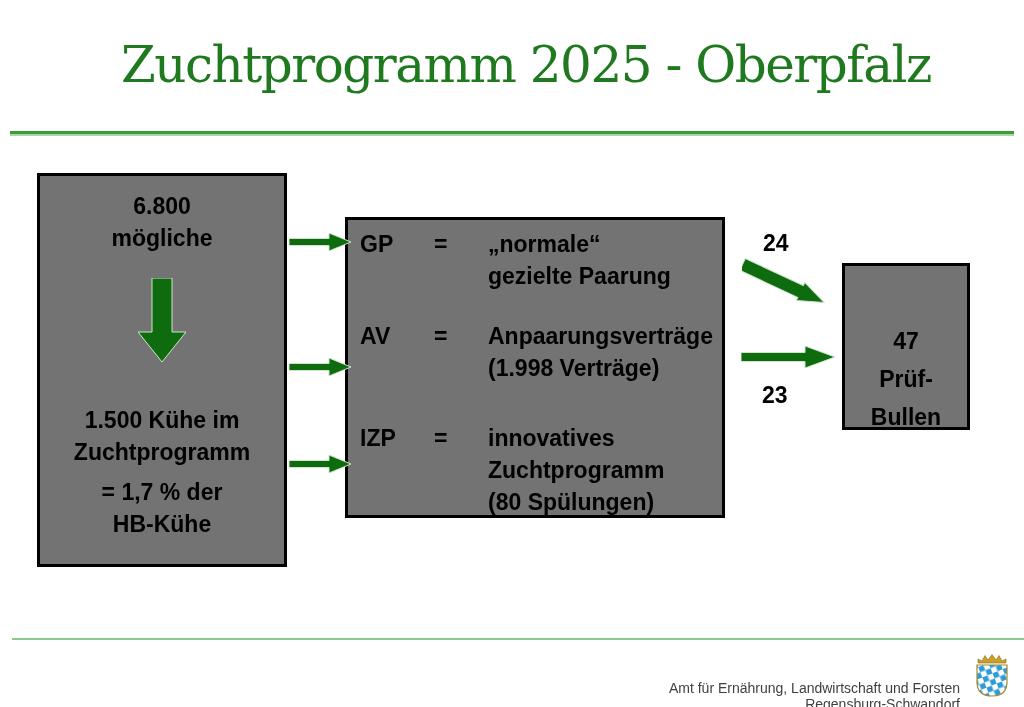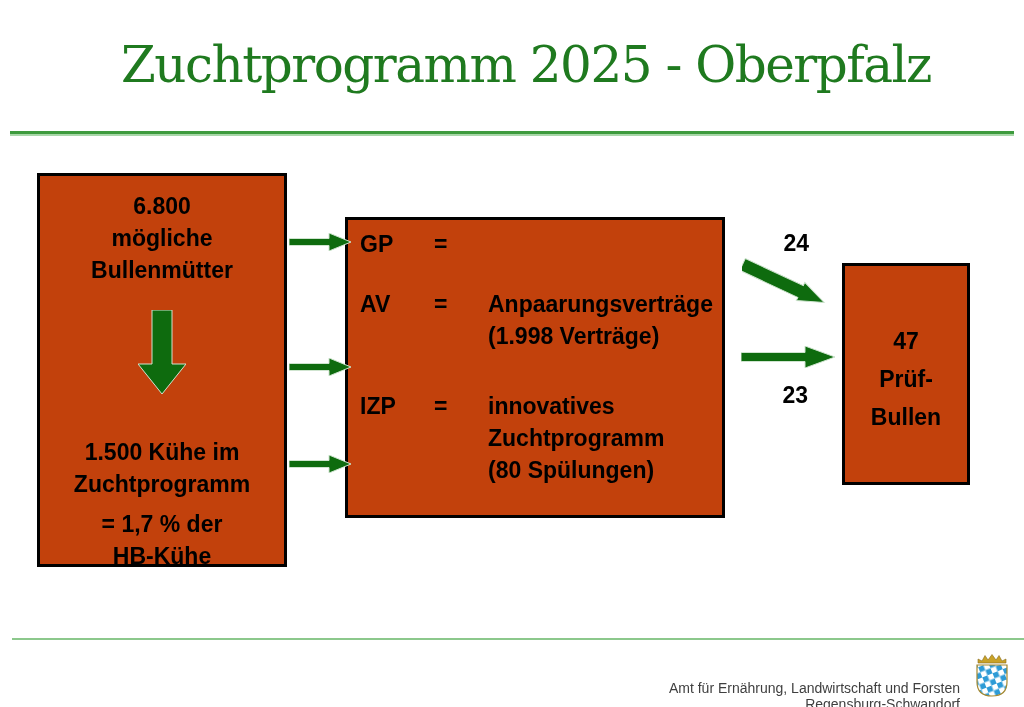--- a/index.html
+++ b/index.html
@@ -12,49 +12,49 @@
     position:absolute; top:36px; left:0; width:100%; text-align:center;
     font-family:"DejaVu Serif", serif; font-size:50px; line-height:58px;
     letter-spacing:-1.5px; color:var(--title-green,#1F7A1F); white-space:nowrap;padding-left:28px;
   }
   .rule-top {
     position:absolute; top:131px; left:10px; right:10px; height:5px;
     background:var(--rule-green,#3D9B3D);
     border-bottom:2px solid var(--rule-light-green,#A8D7A8);
   }
   .box {
-    position:absolute; border:3px solid var(--box-border,#000); background:#c2410c;
+    position:absolute; border:3px solid var(--box-border,#000); background:#737373;
     color:#000; font-weight:bold; font-size:23px;
   }
   .left-box { left:37px; top:173px; width:250px; height:394px; text-align:center; padding-top:14px; }
   .lb-line { line-height:32px; }
   .reduction-arrow { display:block; margin:24px auto 0 auto; }
   .lb-bottom { margin-top:42px; }
   .lb-note { margin-top:8px; }
 
   .legend-box { left:345px; top:217px; width:380px; height:301px; padding:8px 0 0 12px; }
   .legend-row { display:flex; line-height:32px;gap:30px; }
   .legend-row.r1 { margin-bottom:28px; }
   .legend-row.r2 { margin-bottom:38px; }
   .legend-abbr { width:44px; flex:0 0 44px; }
   .legend-eq { width:24px; flex:0 0 24px; }
   .legend-lines { flex:1; }
 
-  .right-box { left:842px; top:263px; width:128px; height:222px; text-align:center; padding-top:56px; }
+  .right-box { left:842px; top:263px; width:128px; height:167px; text-align:center; padding-top:56px; }
   .rb-line { line-height:38px; }
 
   .abs { position:absolute; }
   .flow-arrow-1 { left:289px; top:233px; }
   .flow-arrow-2 { left:289px; top:358px; }
   .flow-arrow-3 { left:289px; top:455px; }
   .diag-arrow { left:742px; top:257px; }
   .h-arrow-23 { left:741px; top:346px; }
   .arrow-fill { fill:var(--arrow-green,#0E6B0E); stroke:#cfe4cf; stroke-width:1; }
   .flow-label {
-    position:absolute; width:46px; text-align:right;
+    position:absolute; width:46px; text-align:left;
     font-weight:bold; font-size:23px; color:#000;
   }
   .flow-label-24 { left:763px; top:230px; }
   .flow-label-23 { left:762px; top:382px; }
 
   .rule-bottom {
     position:absolute; top:638px; left:12px; right:0; height:2px;
     background:var(--footer-rule-green,#8CC88C);
   }
   .footer-text {
@@ -70,38 +70,41 @@
 
 <div class="slide">
 
   <div class="title">Zuchtprogramm 2025 - Oberpfalz</div>
 
   <div class="rule-top"></div>
 
   <div class="box left-box">
     <div class="lb-line">6.800</div>
     <div class="lb-line">mögliche</div>
-    <div class="lb-line">Bullenmütter</div>
     <svg class="reduction-arrow" width="48" height="84" viewBox="0 0 48 84">
       <polygon class="arrow-fill" points="14,0 34,0 34,54 48,54 24,84 0,54 14,54"></polygon>
     </svg>
     <div class="lb-bottom">
       <div class="lb-line">1.500 Kühe im</div>
       <div class="lb-line">Zuchtprogramm</div>
     </div>
     <div class="lb-note">
       <div class="lb-line">= 1,7 % der</div>
       <div class="lb-line">HB-Kühe</div>
     </div>
   </div>
 
   <div class="box legend-box">
     <div class="legend-row r1">
       <div class="legend-abbr">GP</div>
       <div class="legend-eq">=</div>
+      <div class="legend-lines">
+        <div>„normale“</div>
+        <div>gezielte Paarung</div>
+      </div>
     </div>
     <div class="legend-row r2">
       <div class="legend-abbr">AV</div>
       <div class="legend-eq">=</div>
       <div class="legend-lines">
         <div>Anpaarungsverträge</div>
         <div>(1.998 Verträge)</div>
       </div>
     </div>
     <div class="legend-row">

